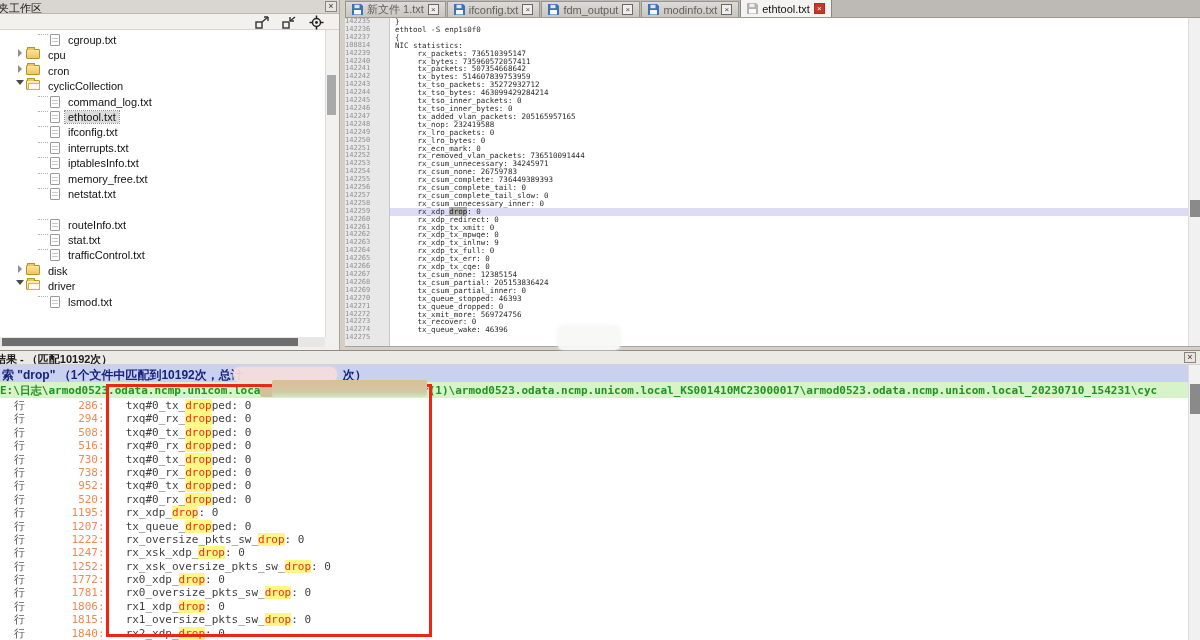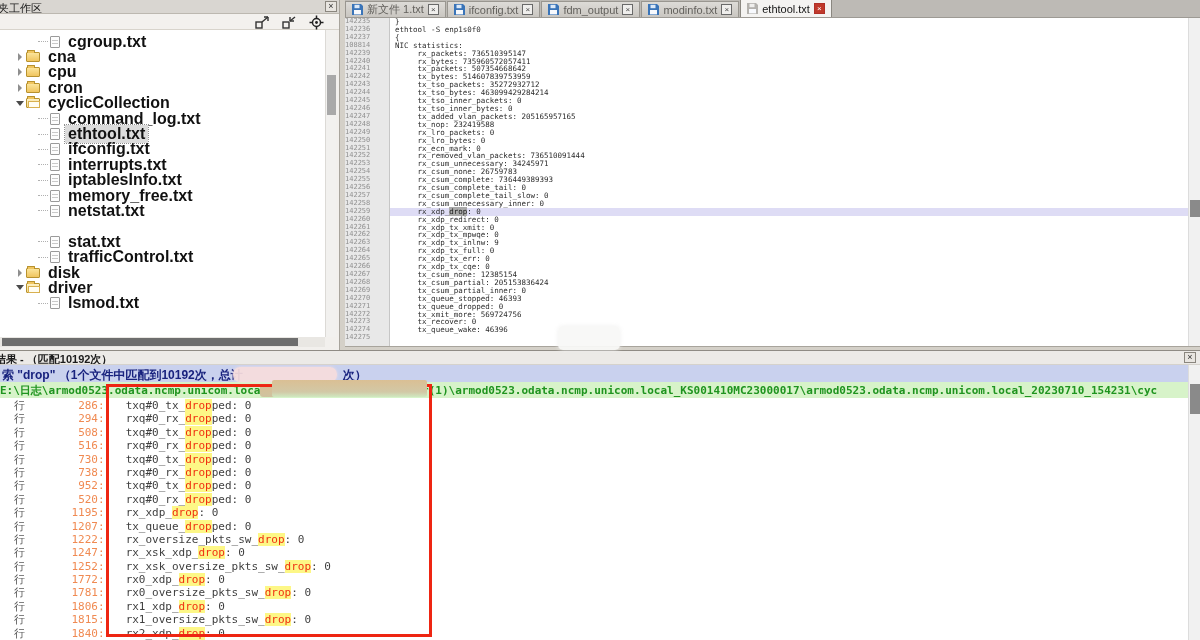--- a/index.html
+++ b/index.html
@@ -11,21 +11,21 @@
   
   .ws-panel { position:absolute; left:0; top:0; width:340px; height:350px; background:#f2f0ed; border-right:1px solid #a8a49c; }
   .ws-titlebar { position:absolute; left:0; top:0; width:100%; height:14px; background:#d9d6d1; border-bottom:1px solid #bcb8b0; overflow:hidden; }
   .ws-title { position:absolute; left:-24px; top:1px; font-size:11px; color:#1a1a1a; white-space:nowrap; }
   .ws-close { position:absolute; right:2px; top:1px; width:12px; height:11px; border:1px solid #8a867e; background:#e8e5e0; font-size:9px; line-height:9px; text-align:center; color:#333; cursor:default; }
   .ws-toolbar { position:absolute; left:0; top:14px; width:100%; height:16px; background:#f3f1ee; border-bottom:1px solid #d8d4cc; }
   .ws-toolbar .tb-icons { position:absolute; right:14px; top:1px; display:flex; gap:10px; }
   .tb-btn { width:17px; height:14px; display:flex; align-items:center; justify-content:center; }
 
   .tree { position:absolute; left:0; top:30px; width:325px; height:307px; background:#ffffff; overflow:hidden; padding-top:4px; }
-  .tree-row { height:15.4px; display:flex; align-items:center; white-space:nowrap; font-size:16px; color:#111;font-weight:bold; }
+  .tree-row { height:15.4px; display:flex; align-items:flex-start; white-space:nowrap; font-size:11px; color:#111; }
   .tree-row .chev { width:12px; display:inline-flex; justify-content:center; margin-left:14px; flex:0 0 auto; }
   .chev-right { width:0; height:0; border-left:4px solid #8f8f8f; border-top:4px solid transparent; border-bottom:4px solid transparent; }
   .chev-down  { width:0; height:0; border-top:5px solid #4a4a4a; border-left:4px solid transparent; border-right:4px solid transparent; }
   .icon-folder { width:14px; height:10px; background:linear-gradient(#fbe49a,#f0c55f); border:1px solid #b8922e; border-radius:1px; position:relative; margin-right:5px; flex:0 0 auto; }
   .icon-folder::before { content:""; position:absolute; left:0; top:-3px; width:6px; height:2px; background:#f0c55f; border:1px solid #b8922e; border-bottom:none; border-radius:1px 1px 0 0; }
   .icon-folder.open { background:linear-gradient(#fdf0c4,#f6d985); }
   .icon-folder.open::after { content:""; position:absolute; left:1px; top:2px; width:10px; height:5px; background:#fffdf2; border:1px solid #d8b050; }
   .icon-file { width:10px; height:12px; background:#fdfdfd; border:1px solid #9a9a9a; border-radius:1px; margin-right:5px; position:relative; flex:0 0 auto; }
   .icon-file::before { content:""; position:absolute; left:1px; top:2px; right:1px; height:7px;
       background:repeating-linear-gradient(#fdfdfd 0 1px, #c9c9c9 1px 2px, #fdfdfd 2px 3px); }
@@ -125,34 +125,27 @@
         <div class="tree-row file">
           <span class="dash"></span>
           <span class="icon-file"></span>
           <span class="lbl">cgroup.txt</span>
         </div>
         <div class="tree-row folder">
           <span class="chev">
             <span class="chev-right"></span>
           </span>
           <span class="icon-folder"></span>
-          <span class="lbl">cna</span>
+          <span class="lbl">cpu</span>
         </div>
         <div class="tree-row folder">
           <span class="chev">
             <span class="chev-right"></span>
           </span>
           <span class="icon-folder"></span>
-          <span class="lbl">cpu</span>
-        </div>
-        <div class="tree-row folder">
-          <span class="chev">
-            <span class="chev-right"></span>
-          </span>
-          <span class="icon-folder"></span>
           <span class="lbl">cron</span>
         </div>
         <div class="tree-row folder">
           <span class="chev">
             <span class="chev-down"></span>
           </span>
           <span class="icon-folder open"></span>
           <span class="lbl">cyclicCollection</span>
         </div>
         <div class="tree-row file">
@@ -184,20 +177,25 @@
           <span class="dash"></span>
           <span class="icon-file"></span>
           <span class="lbl">memory_free.txt</span>
         </div>
         <div class="tree-row file">
           <span class="dash"></span>
           <span class="icon-file"></span>
           <span class="lbl">netstat.txt</span>
         </div>
         <div class="tree-row blank"></div>
+        <div class="tree-row file">
+          <span class="dash"></span>
+          <span class="icon-file"></span>
+          <span class="lbl">routeInfo.txt</span>
+        </div>
         <div class="tree-row file">
           <span class="dash"></span>
           <span class="icon-file"></span>
           <span class="lbl">stat.txt</span>
         </div>
         <div class="tree-row file">
           <span class="dash"></span>
           <span class="icon-file"></span>
           <span class="lbl">trafficControl.txt</span>
         </div>

